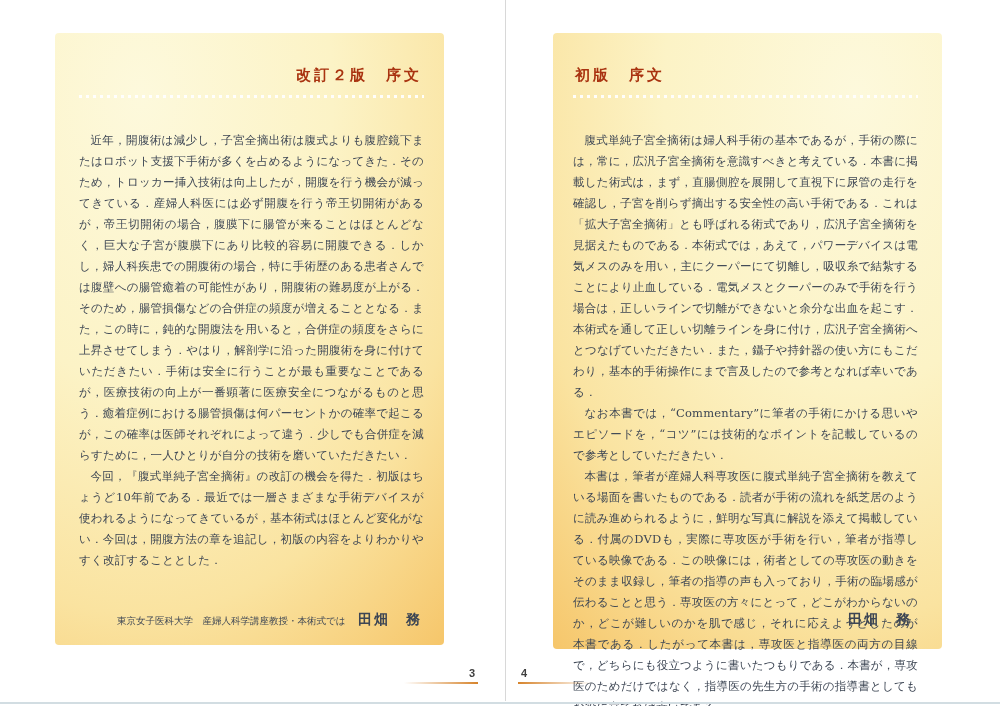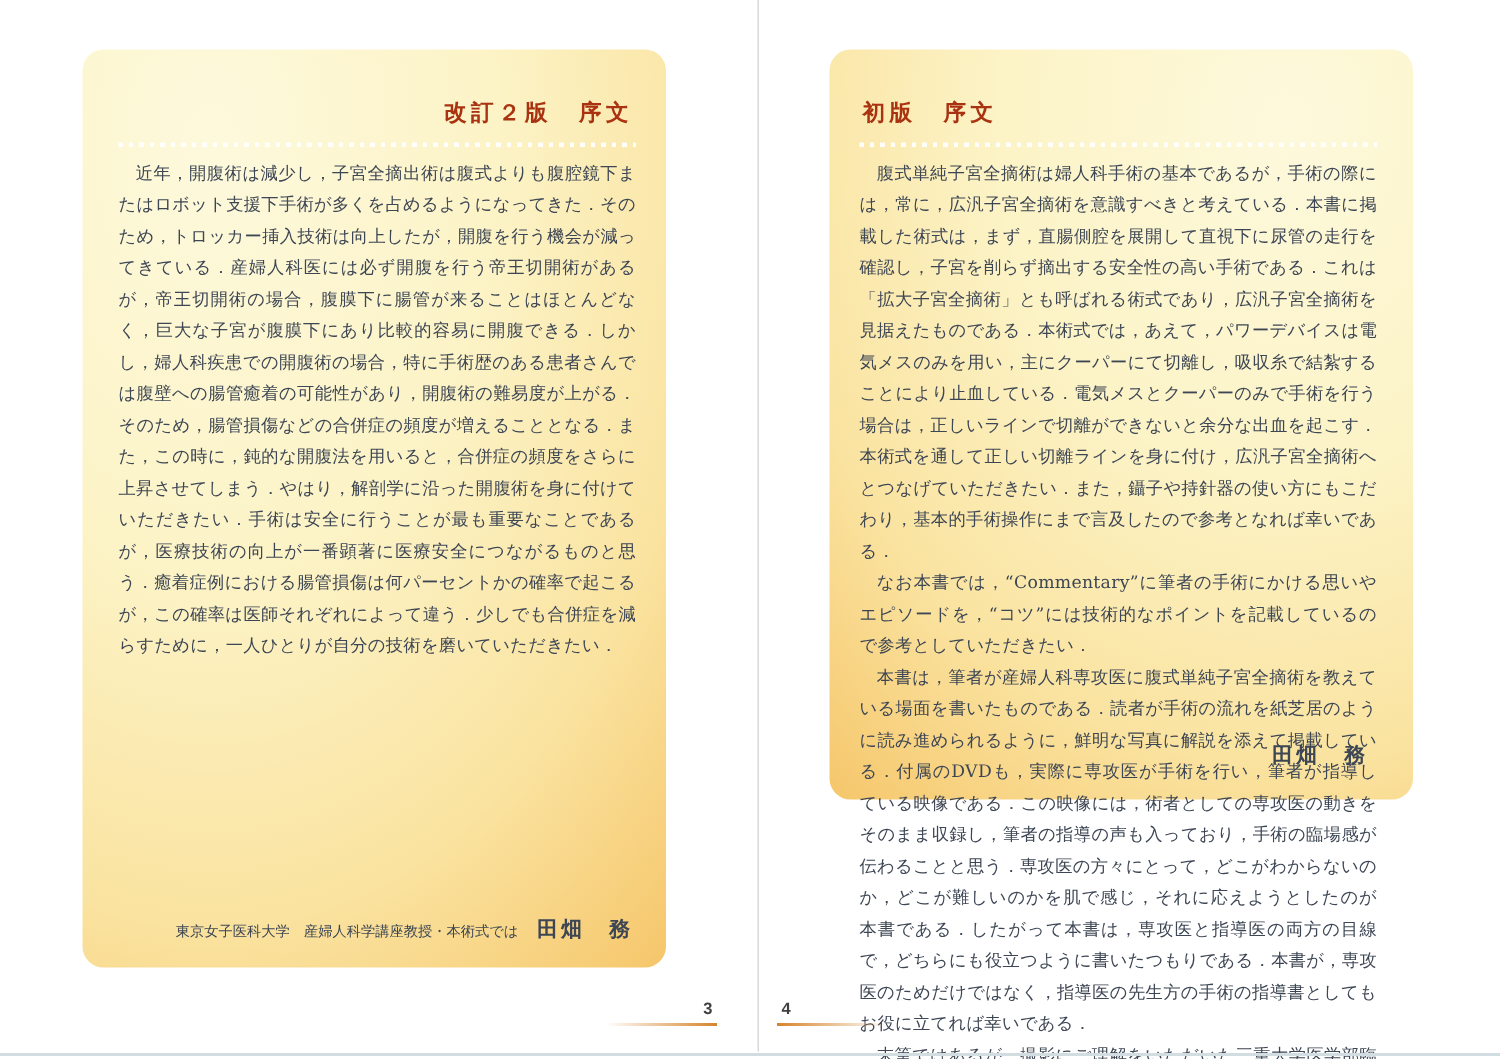--- a/index.html
+++ b/index.html
@@ -13,51 +13,51 @@
   .gutter{
     position:absolute;left:505px;top:0;width:1px;height:701px;
     background:#d8d8d8;
   }
   .bottom-edge{
     position:absolute;left:0;top:702px;width:1000px;height:2px;
     background:#d2dde2;
   }
   .page{
     position:absolute;
-    border-radius:14px;
+    border-radius:4px;
     box-sizing:border-box;
   }
   .page-left{
     left:55px;top:33px;width:389px;height:612px;
     padding:25px 20px 0 24px;
     background:radial-gradient(130% 125% at 22% 10%,
       #fdf9dc 0%, #fcf3c6 38%, #fae3a0 68%, #f6c86e 92%, #f4bd5c 100%);
   }
   .page-right{
-    left:553px;top:33px;width:389px;height:500px;
+    left:553px;top:33px;width:389px;height:616px;
     padding:25px 24px 0 20px;
     background:radial-gradient(130% 125% at 78% 10%,
       #fdf9dc 0%, #fcf3c6 38%, #fae3a0 68%, #f6c86e 92%, #f4bd5c 100%);
   }
   .preface-title{
     font-family:"Liberation Sans","DejaVu Sans",sans-serif;
     font-size:15px;font-weight:bold;
     letter-spacing:3px;
     color:#a93310;
     margin-top:8px;
   }
   .page-left .preface-title{text-align:right;padding-right:2px;}
   .page-right .preface-title{text-align:left;padding-left:2px;}
   .dotted-rule{
     height:3px;margin-top:10px;
     background-image:repeating-linear-gradient(to right,
       rgba(255,255,255,0.95) 0 3px, rgba(255,255,255,0) 3px 7px);
   }
   .body-text{
-    margin-top:7px;
+    margin-top:32px;
     font-size:11.5px;
     line-height:21px;
     letter-spacing:0.2px;
     color:#3d4654;
     text-align:justify;
   }
   .body-text p{margin:0;text-indent:1em;}
   .signature{
     position:absolute;
     font-family:"Liberation Sans","DejaVu Sans",sans-serif;
@@ -90,20 +90,21 @@
 
 <div class="spread">
 
   <div class="gutter"></div>
 
   <div class="page page-left">
     <div class="preface-title">改訂２版　序文</div>
     <div class="dotted-rule"></div>
     <div class="body-text">
       <p>近年，開腹術は減少し，子宮全摘出術は腹式よりも腹腔鏡下またはロボット支援下手術が多くを占めるようになってきた．そのため，トロッカー挿入技術は向上したが，開腹を行う機会が減ってきている．産婦人科医には必ず開腹を行う帝王切開術があるが，帝王切開術の場合，腹膜下に腸管が来ることはほとんどなく，巨大な子宮が腹膜下にあり比較的容易に開腹できる．しかし，婦人科疾患での開腹術の場合，特に手術歴のある患者さんでは腹壁への腸管癒着の可能性があり，開腹術の難易度が上がる．そのため，腸管損傷などの合併症の頻度が増えることとなる．また，この時に，鈍的な開腹法を用いると，合併症の頻度をさらに上昇させてしまう．やはり，解剖学に沿った開腹術を身に付けていただきたい．手術は安全に行うことが最も重要なことであるが，医療技術の向上が一番顕著に医療安全につながるものと思う．癒着症例における腸管損傷は何パーセントかの確率で起こるが，この確率は医師それぞれによって違う．少しでも合併症を減らすために，一人ひとりが自分の技術を磨いていただきたい．</p>
+      <p>今回，『腹式単純子宮全摘術』の改訂の機会を得た．初版はちょうど10年前である．最近では一層さまざまな手術デバイスが使われるようになってきているが，基本術式はほとんど変化がない．今回は，開腹方法の章を追記し，初版の内容をよりわかりやすく改訂することとした．</p>
 
     </div>
     <div class="signature">
       <span class="sig-affiliation">東京女子医科大学　産婦人科学講座教授・本術式では</span>
       <span class="sig-name">田畑　務</span>
     </div>
   </div>
 
   <div class="page page-right">
     <div class="preface-title">初版　序文</div>

